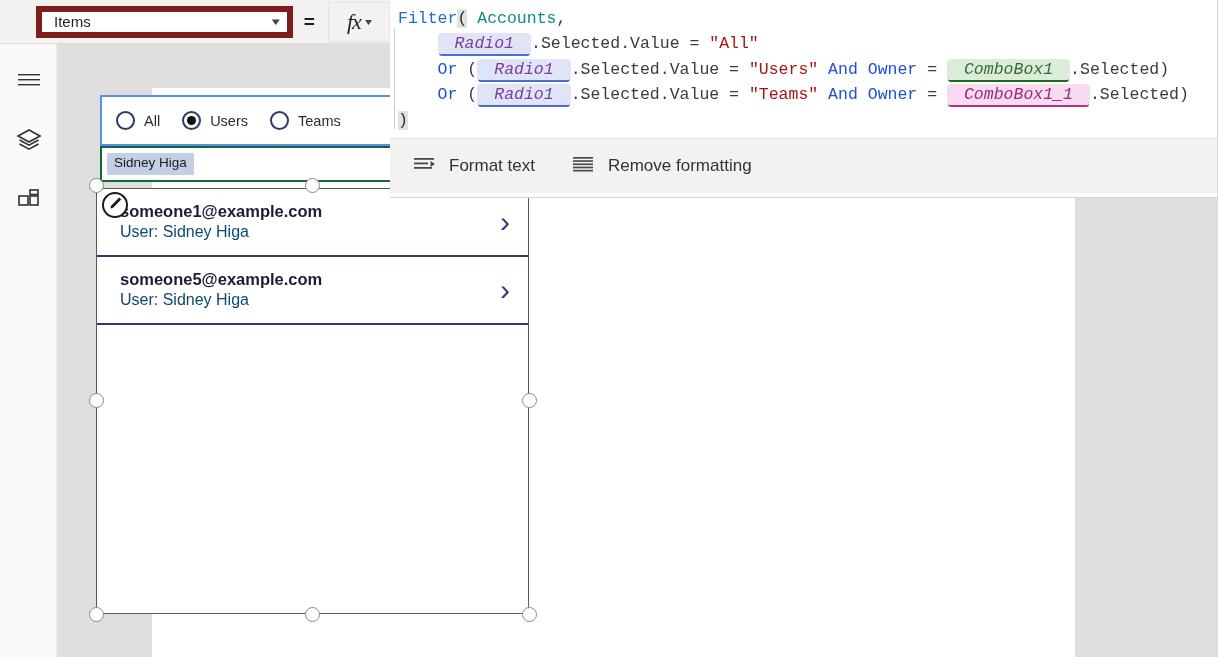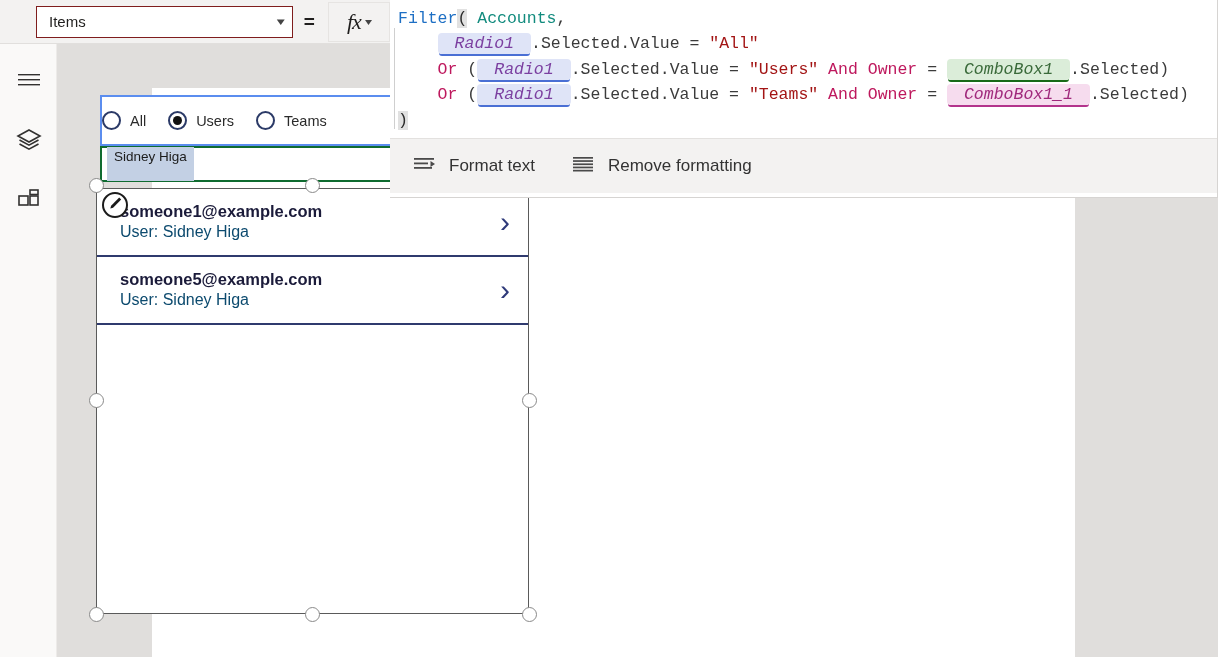--- a/index.html
+++ b/index.html
@@ -15,21 +15,21 @@
   #app { position: relative; width: 1218px; height: 657px; background: #ffffff; }
 
   #property-bar {
     position: absolute; left: 0; top: 0; width: 390px; height: 44px;
     background: #f3f2f1;
     border-bottom: 1px solid #e1dfdd;
     display: flex; align-items: center;
   }
   #prop-select {
     width: 264px; height: 32px; margin-left: 36px;
-    background: #ffffff; border: 1px solid #7f1d1d;
+    background: #ffffff; border: 6px solid #7f1d1d;
     display: flex; align-items: center; padding: 0 8px 0 12px;
     font-size: 15px; color: #201f1e;
   }
   #prop-select .lbl { flex: 1; }
   #prop-select .chev { font-size: 11px; color: #444; transform: scaleX(1.45); }
   #equals {
     width: 34px; text-align: center; font-size: 19px; color: #201f1e;
     font-weight: 600; line-height: 1;
   }
   #fx-btn {
@@ -66,21 +66,21 @@
     width: 923px; height: 571px;
     background: #ffffff;
   }
 
   
   #radio-control {
     position: absolute; left: 100px; top: 95px;
     width: 304px; height: 51px;
     background: #ffffff;
     border: 2px solid #5b8def;
-    display: flex; align-items: center; 
+    display: flex; align-items: center; padding-left: 14px;
   }
   .radio-opt { display: flex; align-items: center; margin-right: 22px; }
   .radio-circle {
     width: 19px; height: 19px; border-radius: 50%;
     border: 2px solid #2b3a67; background: #ffffff;
     display: flex; align-items: center; justify-content: center;
     margin-right: 9px; flex: none;
   }
   .radio-circle .dot {
     width: 9px; height: 9px; border-radius: 50%; background: #111111;
@@ -90,21 +90,21 @@
   
   #combobox {
     position: absolute; left: 100px; top: 146px;
     width: 293px; height: 36px;
     background: #ffffff;
     border: 2px solid #0f6b30;
     display: flex; align-items: center; padding-left: 5px;
   }
   #combo-chip {
     background: #c3d0e4; color: #1b1b1b; font-size: 13.5px;
-    padding: 3px 7px 16px 7px; line-height: 1.1;
+    padding: 3px 7px 4px 7px; line-height: 1.1;
   }
 
   
   #gallery {
     position: absolute; left: 96px; top: 188px;
     width: 433px; height: 426px;
     background: #ffffff;
     border-left: 1px solid #5a5a5a;
     border-right: 1px solid #5a5a5a;
     border-bottom: 1px solid #5a5a5a;
@@ -155,21 +155,21 @@
     font-size: 16.5px; line-height: 25.4px;
     white-space: pre; color: #3b3b3b;
     overflow: hidden;
   }
   #formula-code .gutter-line {
     position: absolute; left: 4px; width: 1px; background: #cfcfcf;
   }
   .tok-fn    { color: #1e6fc4; }
   .tok-tbl   { color: #128b7e; }
   .tok-str   { color: #a31515; }
-  .tok-kw    { color: #be185d; }
+  .tok-kw    { color: #1d4ed8; }
   .tok-prop  { color: #3b3b3b; }
   .paren-hl  { background: #e1e1e1; color: #2b2b2b; }
 
   .ctl-ref {
     font-style: italic; font-family: "Liberation Mono", monospace;
     border-radius: 4px; padding: 1px 17px;
   }
   .ref-radio { color: #7b3fa0; background: #dfe4f7; box-shadow: 0 3px 0 -1px #4a6fd4; }
   .ref-cb1   { color: #3a6a3a; background: #dbedd9; box-shadow: 0 3px 0 -1px #186a18; }
   .ref-cb2   { color: #a0297c; background: #f6dcee; box-shadow: 0 3px 0 -1px #b3338c; }

